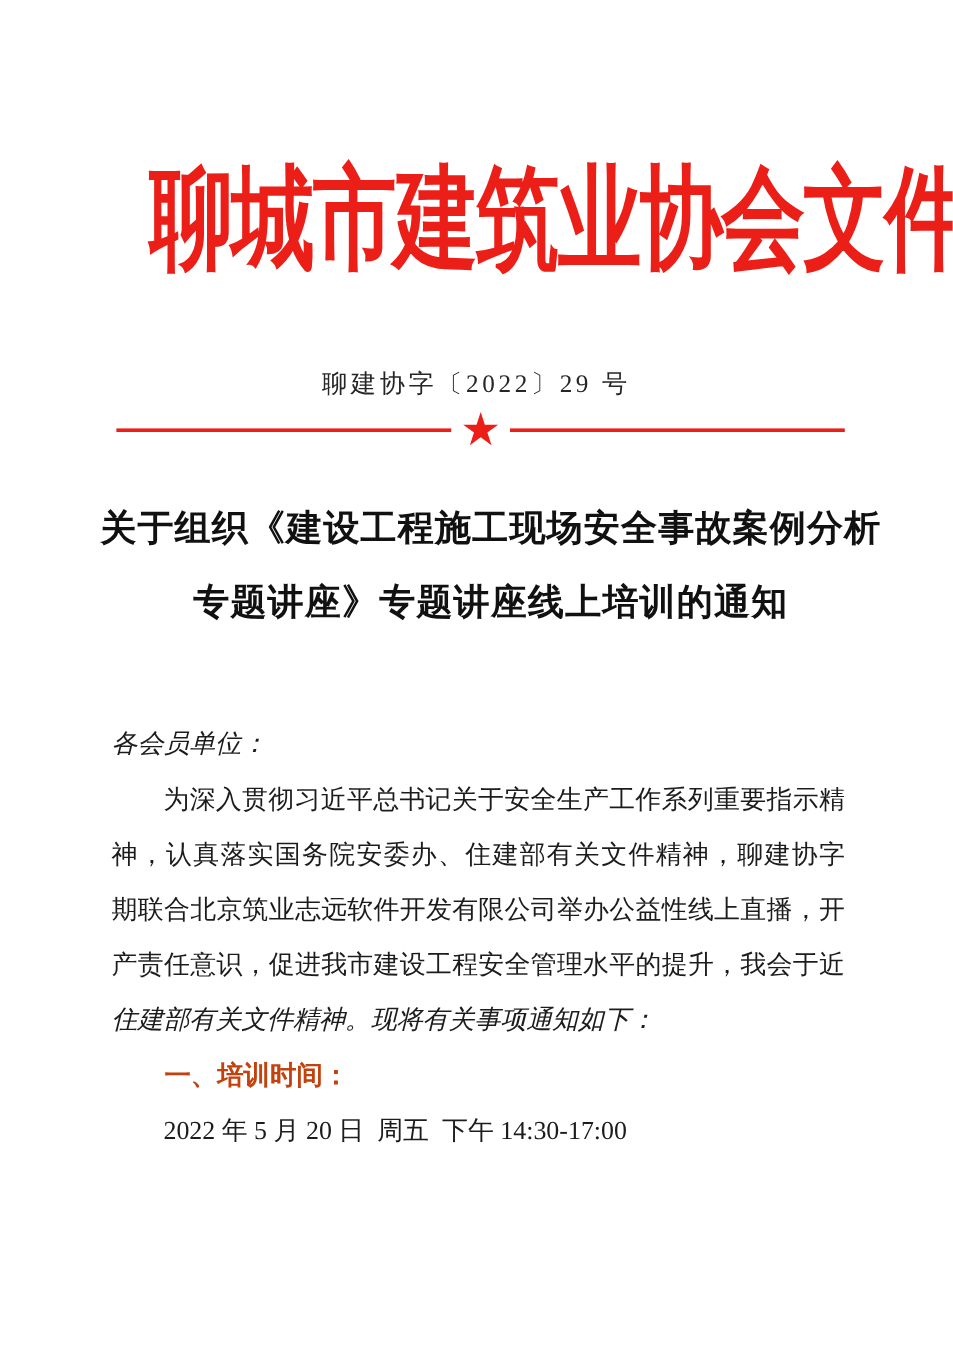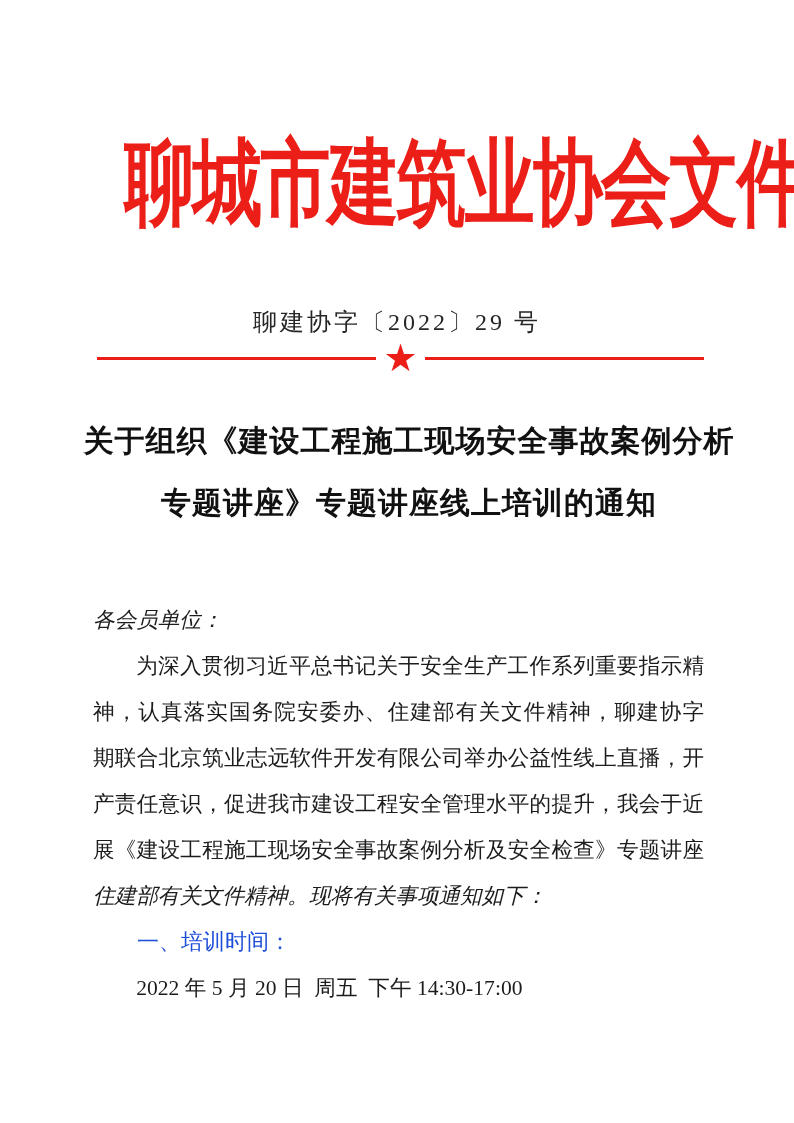--- a/index.html
+++ b/index.html
@@ -34,21 +34,21 @@
     letter-spacing: -2px;
   }
 
   
   .doc-number {
     position: absolute;
     top: 306px;
     left: 0;
     width: 100%;
     text-align: center;
-    font-size: 24px;
+    font-size: 21px;
     letter-spacing: 3px;
     color: #262626;
   }
 
   
   .divider {
     position: absolute;
     top: 341px;
     left: 97px;
     width: 607px;
@@ -95,24 +95,24 @@
     color: #1c1c1c;
   }
   .p-line {
     text-align: justify;
     text-align-last: justify;
   }
   .p-line-last { text-align: left; font-style: italic; }
   .indent { text-indent: 2em; }
   .section-heading {
     font-family: "Liberation Sans", "DejaVu Sans", sans-serif;
-    font-weight: normal;
+    font-weight: bold;
     font-size: 22px;
     text-indent: 2em;
-    color: #1d4ed8;
+    color: #c2410c;
   }
   .time-line {
     text-indent: 2em;
     white-space: pre-wrap;
   }
 </style>
 </head>
 <body>
 
 <div class="page" style="--red: #ec1e18;">
@@ -133,19 +133,18 @@
     <div class="t-line">关于组织《建设工程施工现场安全事故案例分析</div>
     <div class="t-line">专题讲座》专题讲座线上培训的通知</div>
   </div>
 
   <div class="body-block">
     <div class="p-line-last">各会员单位：</div>
     <div class="p-line indent">为深入贯彻习近平总书记关于安全生产工作系列重要指示精</div>
     <div class="p-line">神，认真落实国务院安委办、住建部有关文件精神，聊建协字</div>
     <div class="p-line">期联合北京筑业志远软件开发有限公司举办公益性线上直播，开</div>
     <div class="p-line">产责任意识，促进我市建设工程安全管理水平的提升，我会于近</div>
-    <div class="p-line">展《建设工程施工现场安全事故案例分析及安全检查》专题讲座</div>
     <div class="p-line-last">住建部有关文件精神。现将有关事项通知如下：</div>
     <div class="section-heading">一、培训时间：</div>
     <div class="time-line">2022 年 5 月 20 日  周五  下午 14:30-17:00</div>
   </div>
 
 </div>
 
 </body></html>

